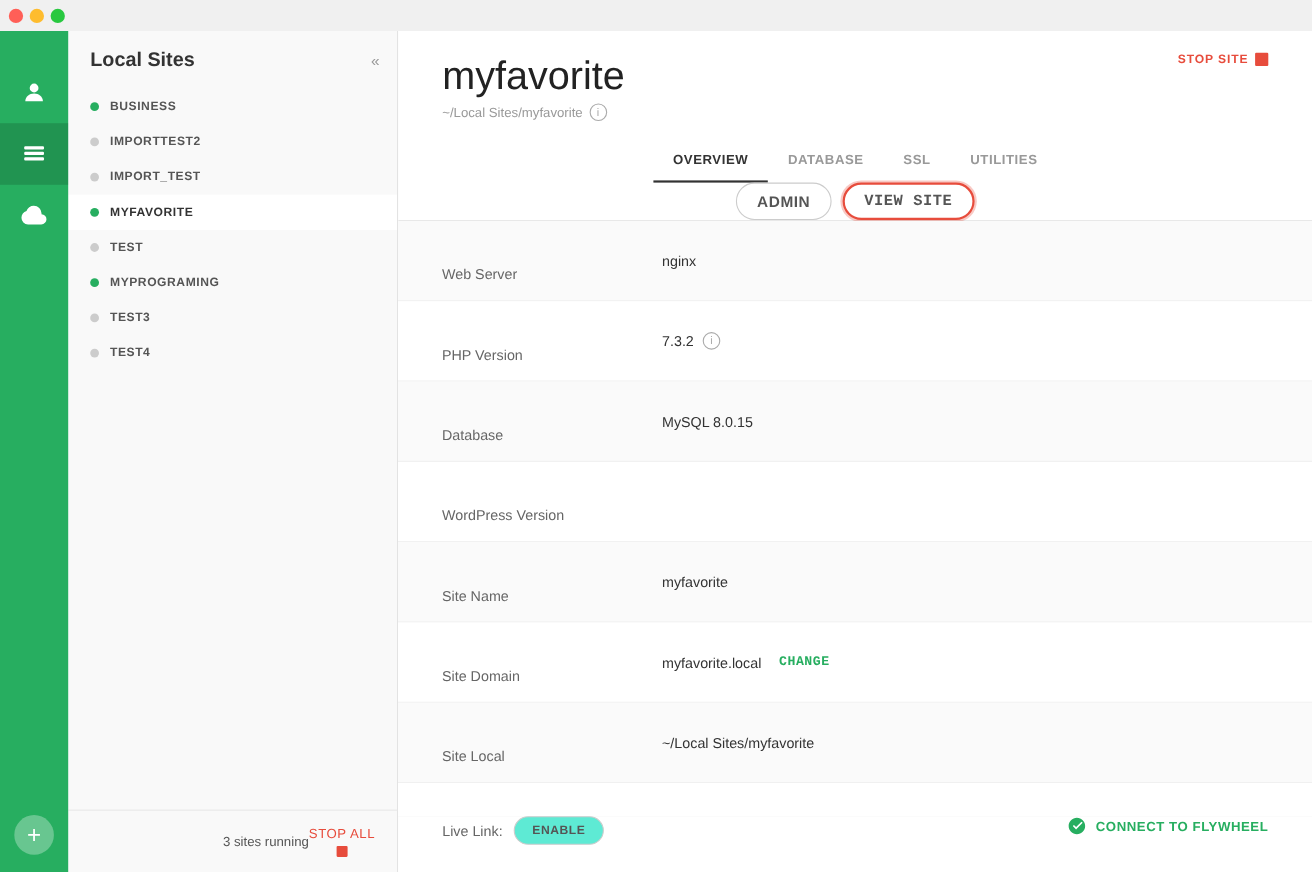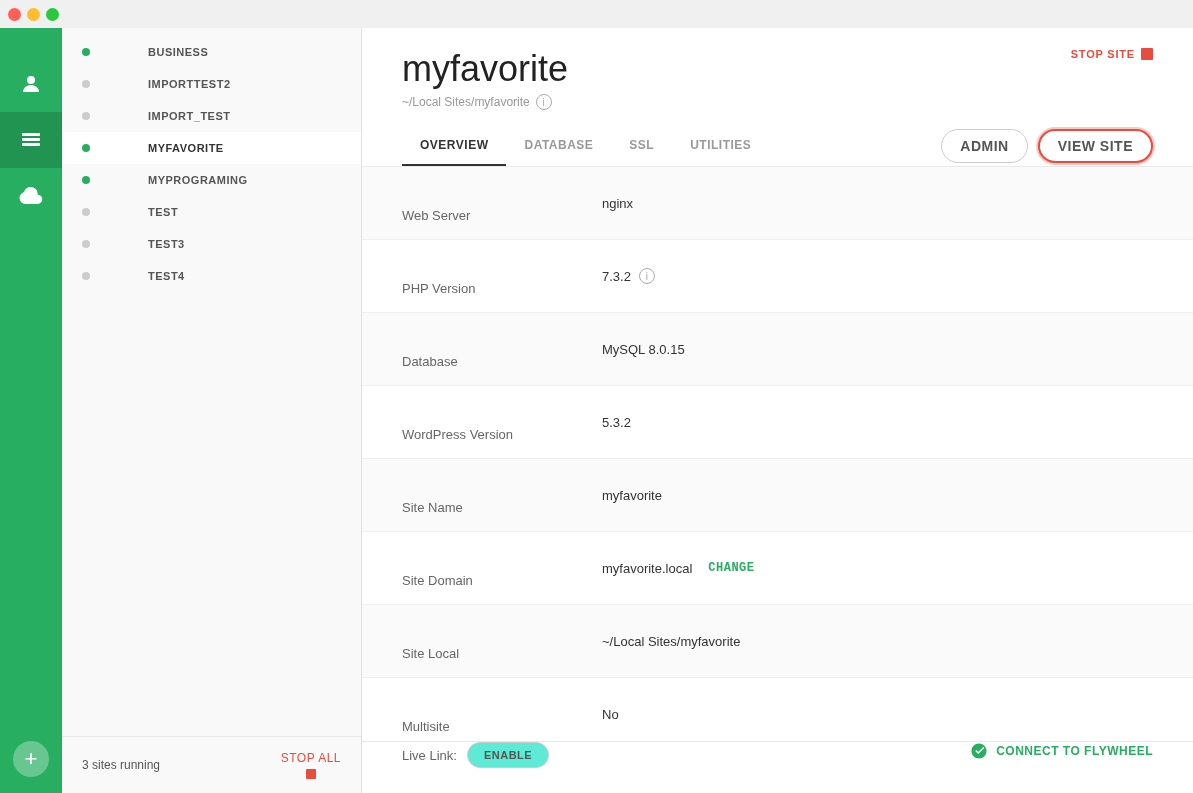--- a/index.html
+++ b/index.html
@@ -47,32 +47,32 @@
     .sites-sidebar-header {
       display: flex; justify-content: space-between; align-items: center;
       padding: 16px 16px 8px 20px;
     }
     .sites-sidebar-title { font-size: 18px; font-weight: 600; color: #333; }
     .collapse-btn { cursor: pointer; color: #999; font-size: 14px; }
     .site-list { flex: 1; overflow-y: auto; padding: 8px 0; }
     .site-item {
       display: flex; align-items: center; padding: 10px 20px;
       cursor: pointer; font-size: 11px; font-weight: 600;
-      letter-spacing: 0.5px; color: #555; text-transform: uppercase; gap: 48px;
+      letter-spacing: 0.5px; color: #555; text-transform: uppercase;
     }
     .site-item.active { background: white; color: #333; font-weight: 700; }
     .site-dot {
       width: 8px; height: 8px; border-radius: 50%; margin-right: 10px; flex-shrink: 0;
     }
     .site-dot.green { background: #27ae60; }
     .site-dot.gray { background: #ccc; }
 
     .sites-sidebar-footer {
       padding: 14px 20px; border-top: 1px solid #e8e8e8;
-      display: flex; align-items: center; justify-content: space-between;
+      display: flex; align-items: center; justify-content: flex-end;
       font-size: 12px; color: #555;
     }
     .stop-all-btn {
       display: flex; align-items: center; gap: 4px;
       color: #e74c3c; font-weight: 400; font-size: 12px;
       letter-spacing: 0.5px; cursor: pointer; background: none; border: none; flex-direction: column;
     }
     .stop-square { width: 10px; height: 10px; background: #e74c3c; border-radius: 1px; }
 
     
@@ -88,38 +88,39 @@
     .site-path { font-size: 12px; color: #999; margin-top: 4px; display: flex; align-items: center; gap: 6px; }
     .stop-site-btn {
       display: flex; align-items: center; gap: 6px; cursor: pointer;
       font-size: 11px; font-weight: 700; letter-spacing: 0.8px; color: #e74c3c; padding-left: 24px;
     }
     .stop-site-square { width: 12px; height: 12px; background: #e74c3c; border-radius: 1px; }
 
     
     .tabs-row {
       display: flex; align-items: center; justify-content: space-between;
-      padding: 0 40px; border-bottom: 1px solid #e8e8e8; margin-top: 16px;
+      padding: 0 40px; border-bottom: 1px solid #e8e8e8; margin-top: 16px; flex-direction: column;
     }
     .tabs { display: flex; gap: 0; }
     .tab {
       padding: 12px 18px; font-size: 12px; font-weight: 600; letter-spacing: 0.5px;
       color: #999; cursor: pointer; border-bottom: 2px solid transparent;
       text-transform: uppercase;
     }
     .tab.active { color: #333; border-bottom: 2px solid #333; }
     .tab-actions { display: flex; gap: 10px; }
     .tab-btn {
       padding: 7px 18px; border-radius: 20px; border: 1px solid #ccc;
       background: white; font-size: 14px; font-weight: 600; letter-spacing: 0.5px;
       cursor: pointer; color: #555; text-transform: uppercase;
     }
     .tab-btn.view-site {
       border: 2px solid #e74c3c; color: #555;
       box-shadow: 0 0 0 2px rgba(231,76,60,0.3);
+      font-family: Liberation Mono, monospace;
     }
 
     
     .content { flex: 1; overflow-y: auto; }
     .info-table { width: 100%; }
     .info-row {
       display: grid; grid-template-columns: 200px 1fr;
       padding: 16px 40px; border-bottom: 1px solid #f0f0f0; align-items: center;
     }
     .info-row:nth-child(odd) { background: #fafafa; }
@@ -181,44 +182,48 @@
     <svg viewBox="0 0 24 24">
       <path d="M6.5 20Q4 20 2.25 18.275Q0.5 16.55 0.5 14.05Q0.5 11.9 1.75 10.2Q3 8.5 5.1 7.9Q5.7 5.65 7.575 4.325Q9.45 3 11.75 3Q14.65 3 16.7 5Q18.75 7 18.75 9.9V10.7Q20.65 10.75 21.95 12.05Q23.25 13.35 23.25 15.25Q23.25 17.2 21.9 18.6Q20.55 20 18.5 20Z"></path>
     </svg>
   </div>
   <div class="icon-sidebar-bottom">
     <div class="add-btn">+</div>
   </div>
 </div>
 
 <div class="sites-sidebar">
+  <div class="sites-sidebar-header">
+    <span class="sites-sidebar-title">Local Sites</span>
+    <span class="collapse-btn">«</span>
+  </div>
   <div class="site-list">
     <div class="site-item">
       <div class="site-dot green"></div>
       <span>BUSINESS</span>
     </div>
     <div class="site-item">
       <div class="site-dot gray"></div>
       <span>IMPORTTEST2</span>
     </div>
     <div class="site-item">
       <div class="site-dot gray"></div>
       <span>IMPORT_TEST</span>
     </div>
     <div class="site-item active">
       <div class="site-dot green"></div>
       <span>MYFAVORITE</span>
     </div>
     <div class="site-item">
+      <div class="site-dot gray"></div>
+      <span>TEST</span>
+    </div>
+    <div class="site-item">
       <div class="site-dot green"></div>
       <span>MYPROGRAMING</span>
-    </div>
-    <div class="site-item">
-      <div class="site-dot gray"></div>
-      <span>TEST</span>
     </div>
     <div class="site-item">
       <div class="site-dot gray"></div>
       <span>TEST3</span>
     </div>
     <div class="site-item">
       <div class="site-dot gray"></div>
       <span>TEST4</span>
     </div>
   </div>
@@ -283,23 +288,20 @@
         </div>
       </div>
       <div class="info-row">
         <span class="info-label">Database</span>
         <div class="info-value">
           <span>MySQL 8.0.15</span>
         </div>
       </div>
       <div class="info-row">
         <span class="info-label">WordPress Version</span>
-        <div class="info-value">
-          <span>5.3.2</span>
-        </div>
       </div>
       <div class="info-row">
         <span class="info-label">Site Name</span>
         <div class="info-value">
           <span>myfavorite</span>
         </div>
       </div>
       <div class="info-row">
         <span class="info-label">Site Domain</span>
         <div class="info-value">

